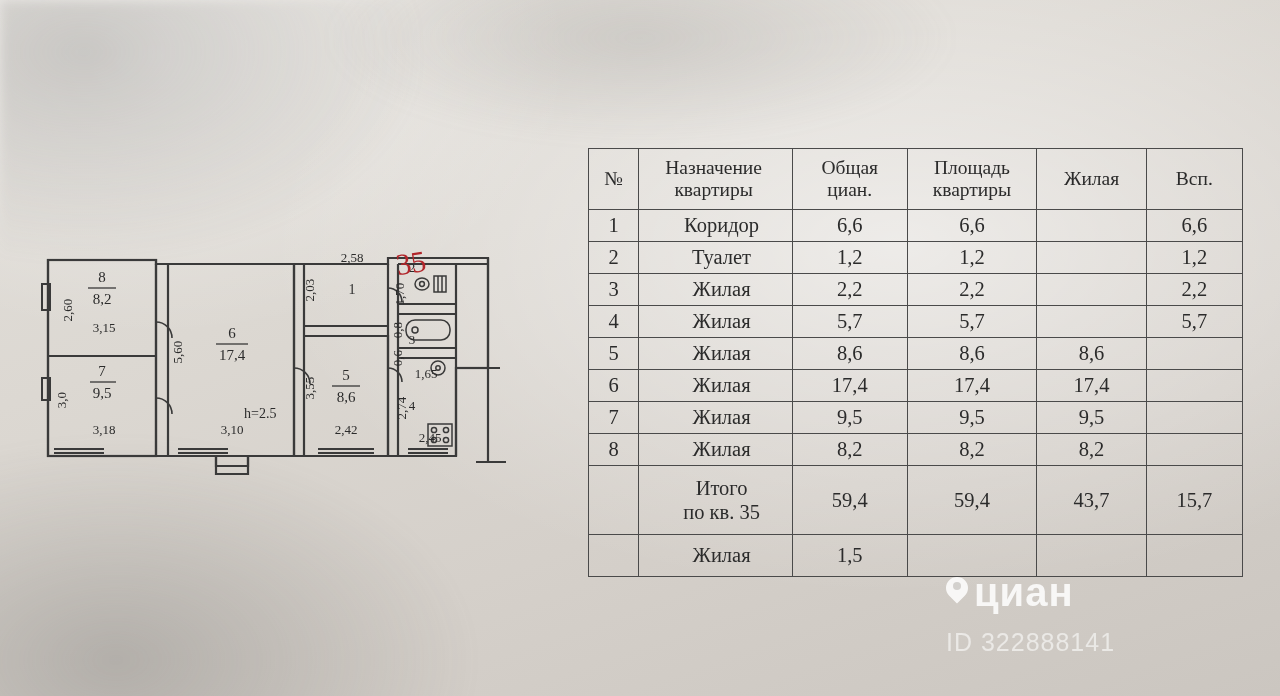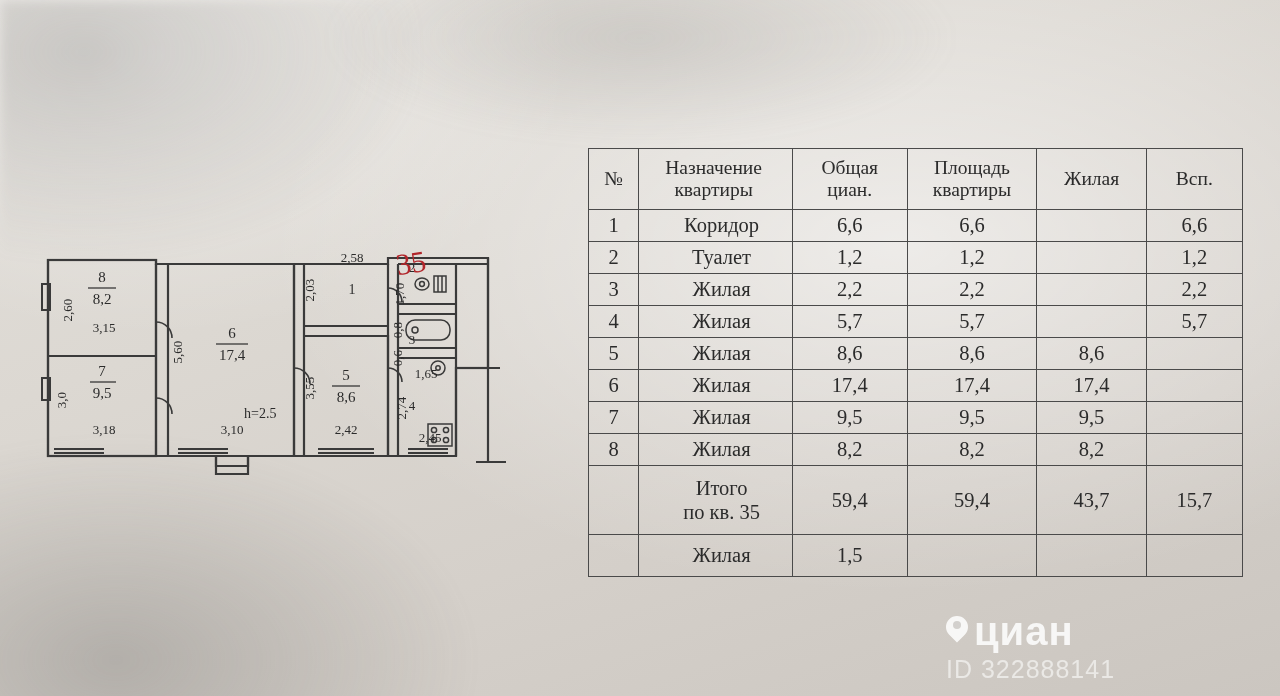--- a/index.html
+++ b/index.html
@@ -78,38 +78,38 @@
   }
   #plan svg{display:block;}
   .redmark{
     position:absolute;left:396px;top:246px;
     color:#b2262b;font-size:30px;font-family:"Liberation Serif",serif;
     transform:rotate(-9deg);
   }
 
   
   #wm{
-    position:absolute;left:946px;top:611px;width:300px;
+    position:absolute;left:946px;top:572px;width:300px;
     text-align:left;color:#ffffff;opacity:.85;
     font-family:"Liberation Sans", sans-serif;
   }
   #wm .brandrow{display:flex;align-items:center;gap:6px;}
   #wm .pin{
     width:22px;height:30px;position:relative;
   }
   #wm .pin:before{
     content:"";position:absolute;left:0;top:0;width:22px;height:22px;border-radius:50% 50% 50% 0;
     background:#fff;transform:rotate(-45deg);
   }
   #wm .pin:after{
     content:"";position:absolute;left:7px;top:5px;width:8px;height:8px;border-radius:50%;
     background:rgba(210,208,204,0.95);
   }
   #wm .brand{font-size:40px;font-weight:bold;letter-spacing:1px;line-height:40px;}
-  #wm .idtxt{font-size:25px;letter-spacing:1px;margin-top:4px;color:#f2f1ef;opacity:.92;}
+  #wm .idtxt{font-size:25px;letter-spacing:1px;margin-top:16px;color:#f2f1ef;opacity:.92;}
 </style>
 </head>
 <body>
 
 <div id="paper"></div>
 <div id="shadeTL"></div>
 <div id="shadeBL"></div>
 <div id="shadeTop"></div>
 <div id="ghostText"></div>
 

